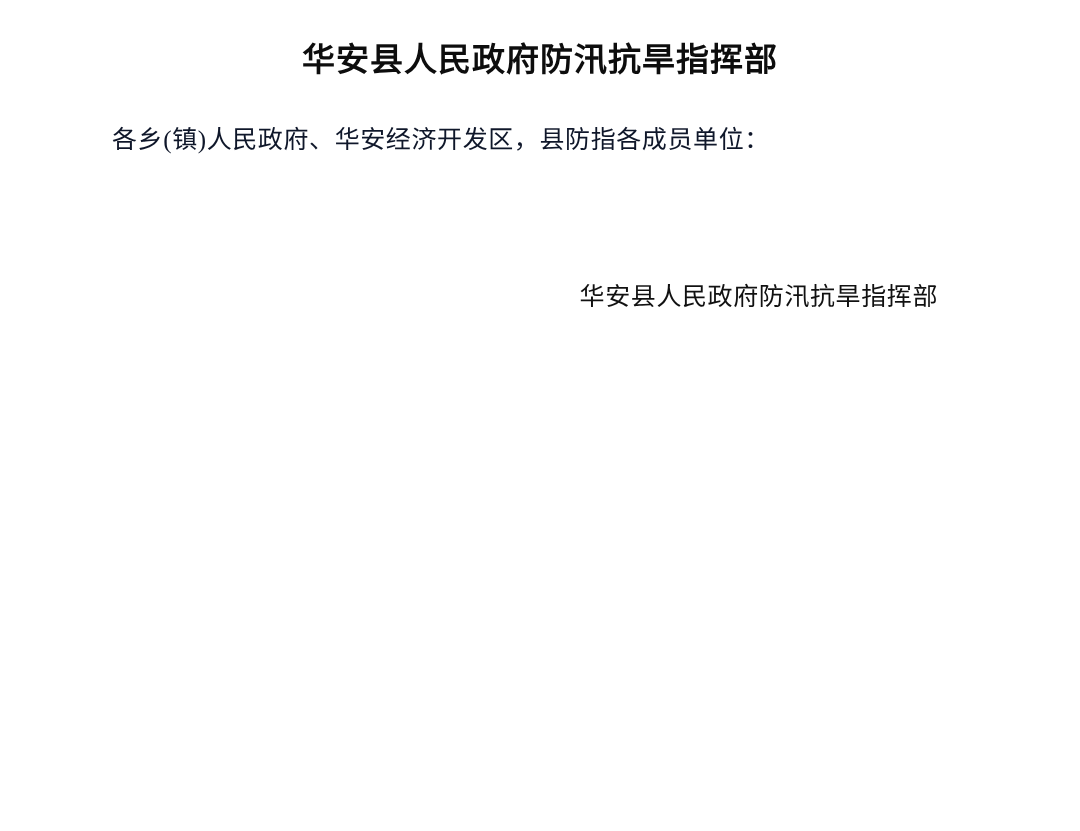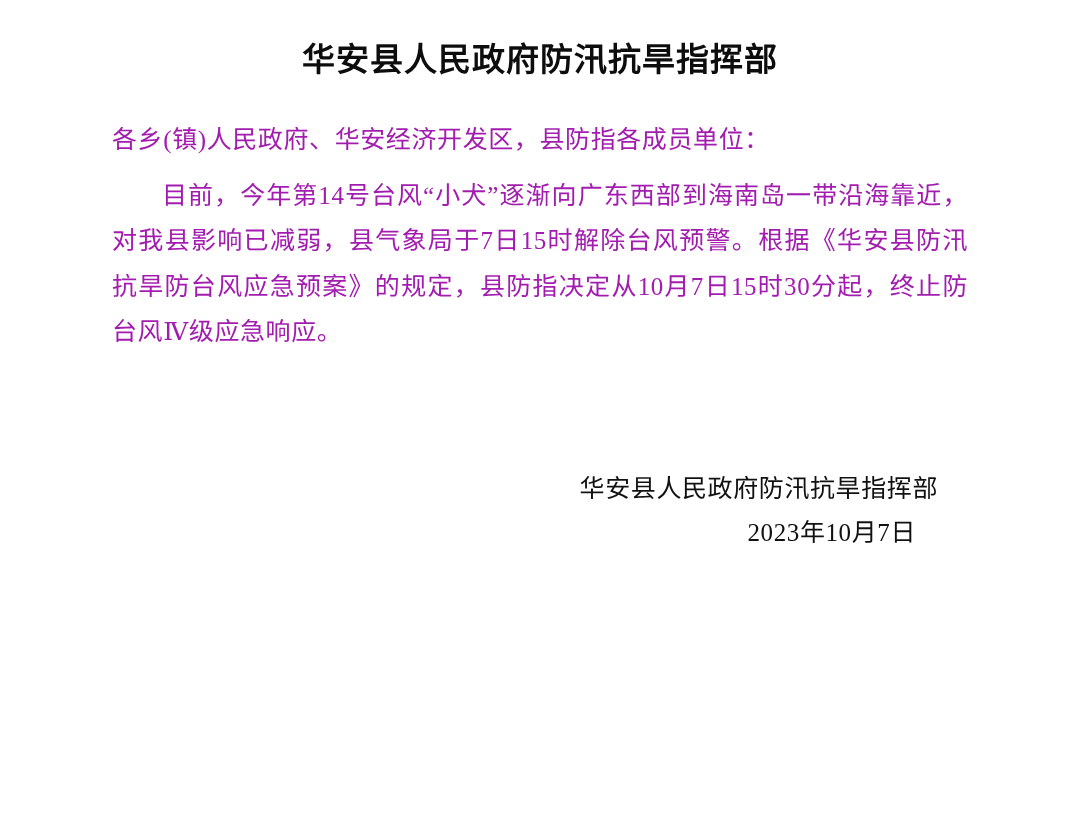--- a/index.html
+++ b/index.html
@@ -38,21 +38,21 @@
   .body-block {
     margin-top: 30px;
   }
   p.para {
     margin: 0 0 10px 0;
     font-size: 25px;
     line-height: 1.82;
     letter-spacing: 0.6px;
     text-align: justify;
     text-justify: inter-ideograph;
-    color: #a21caf;
+    color: #0f172a;
   }
   p.indent {
     text-indent: 2em;
   }
   .signature {
     margin-top: 112px;
     text-align: right;
     padding-right: 30px;
   }
   .signature .sig-line {
@@ -69,21 +69,19 @@
 <body>
 
 <div class="page">
 
   <h1 class="doc-title">
     <span class="line">华安县人民政府防汛抗旱指挥部</span>
   </h1>
 
   <div class="body-block">
     <p class="para">各乡(镇)人民政府、华安经济开发区，县防指各成员单位：</p>
-    <p class="para indent">目前，今年第14号台风“小犬”逐渐向广东西部到海南岛一带沿海靠近，对我县影响已减弱，县气象局于7日15时解除台风预警。根据《华安县防汛抗旱防台风应急预案》的规定，县防指决定从10月7日15时30分起，终止防台风Ⅳ级应急响应。</p>
   </div>
 
   <div class="signature">
     <div class="sig-line">华安县人民政府防汛抗旱指挥部</div>
-    <div class="sig-line sig-date">2023年10月7日</div>
   </div>
 
 </div>
 
 </body></html>

